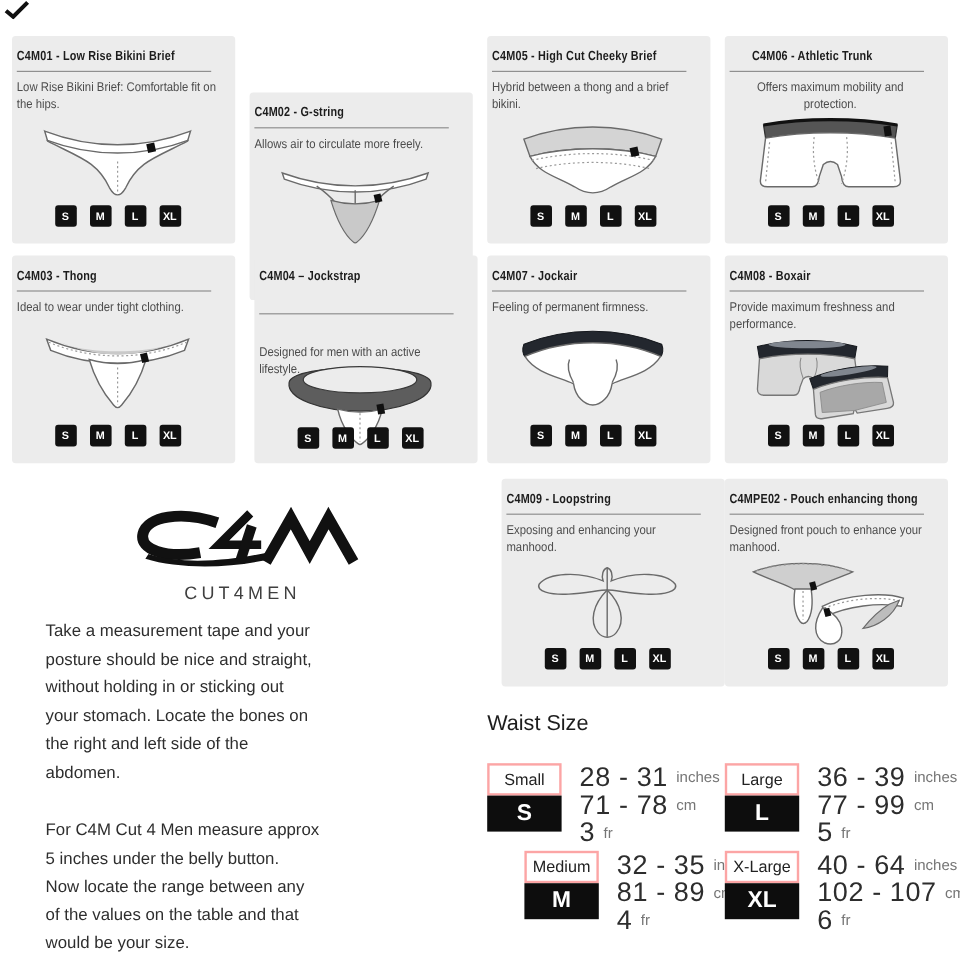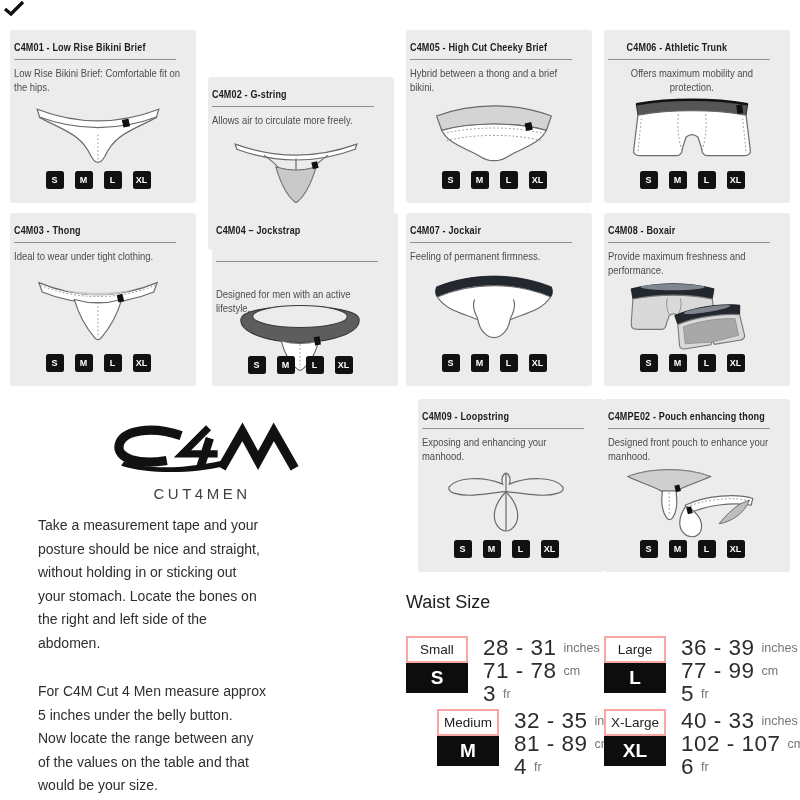--- a/index.html
+++ b/index.html
@@ -376,21 +376,21 @@
     </div>
   </div>
 
   <div class="ws-entry" id="ws3">
     <div class="ws-badge">
       <div class="ws-badge-label">X-Large</div>
       <div class="ws-badge-letter">XL</div>
     </div>
     <div class="ws-measures">
       <div class="ws-line">
-          <span class="ws-big">40 - 33</span>
+          <span class="ws-big">40 - 64</span>
           <span class="ws-unit">inches</span>
         </div>
       <div class="ws-line">
           <span class="ws-big">102 - 107</span>
           <span class="ws-unit">cm</span>
         </div>
       <div class="ws-line">
           <span class="ws-big">6</span>
           <span class="ws-unit">fr</span>
         </div>

